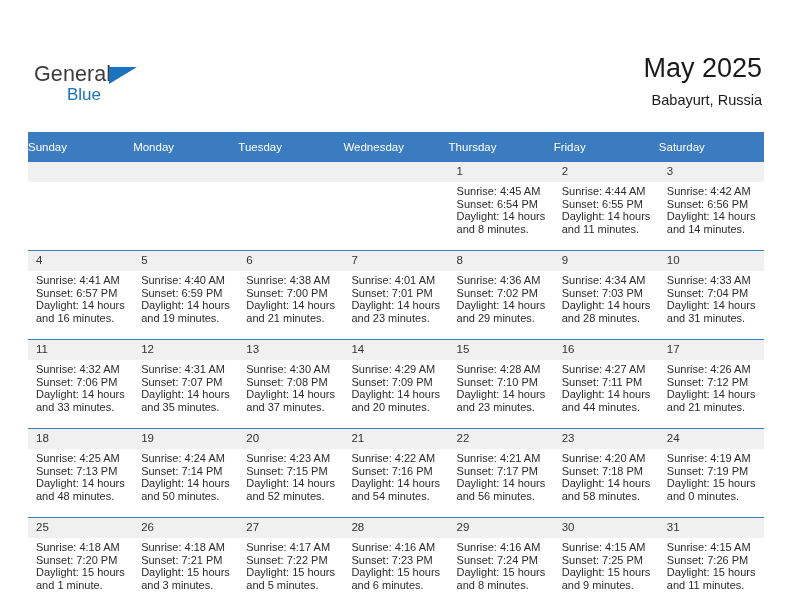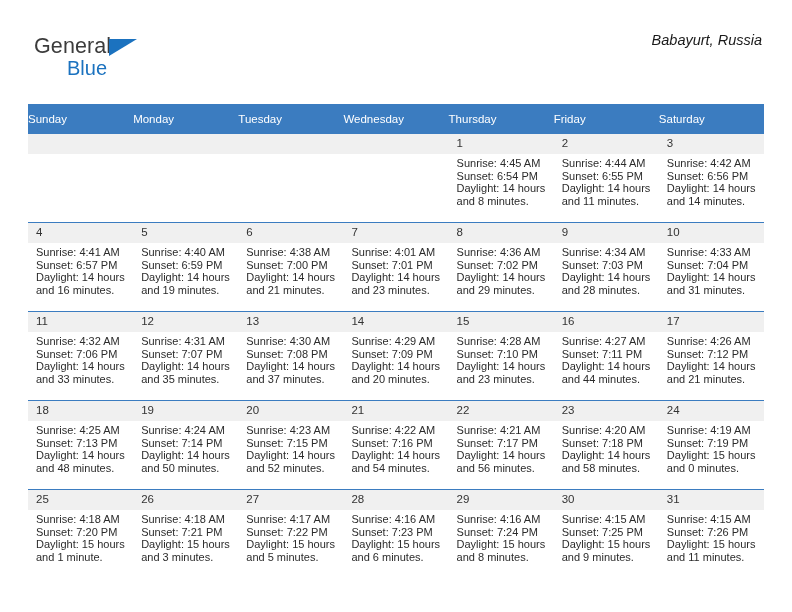--- a/index.html
+++ b/index.html
@@ -12,20 +12,21 @@
     background: #ffffff;
     font-family: "Liberation Sans", sans-serif;
     color: #222222;
     overflow: hidden;
   }
   .page {
     position: relative;
     width: 792px;
     height: 452px;
     box-sizing: border-box;
+    margin-top: 28px;
   }
 
   
   .header {
     position: absolute;
     left: 28px;
     top: 24px;
     right: 28px;
     height: 72px;
   }
@@ -52,21 +53,21 @@
     top: 3px;
     width: 0;
     height: 0;
     border-left: 28px solid #1b72bf;
     border-bottom: 17px solid transparent;
   }
   .logo-blue {
     position: absolute;
     left: 33px;
     top: 22px;
-    font-size: 20px;
+    font-size: 17px;
     color: #1b72bf;
     line-height: 1;
   }
 
   .title-block {
     position: absolute;
     right: 2px;
     top: 0;
     text-align: right;
   }
@@ -75,21 +76,20 @@
     color: #1a1a1a;
     line-height: 1.2;
     font-weight: normal;
     margin: 0;
   }
   .cal-subtitle {
     font-size: 14.5px;
     color: #1a1a1a;
     line-height: 1.2;
     margin-top: 8px;
-    font-style: italic;
   }
 
   
   .calendar {
     position: absolute;
     left: 28px;
     top: 104px;
     width: 736px;
     border-collapse: collapse;
     table-layout: fixed;
@@ -144,20 +144,21 @@
 
   <div class="header">
 
     <div class="logo">
       <span class="logo-general">General</span>
       <span class="logo-tri"></span>
       <span class="logo-blue">Blue</span>
     </div>
 
     <div class="title-block">
+      <h1 class="cal-title">May 2025</h1>
       <div class="cal-subtitle">Babayurt, Russia</div>
     </div>
 
   </div>
 
   <table class="calendar">
     <thead>
       <tr id="weekday-row">
           <th>Sunday</th>
           <th>Monday</th>

